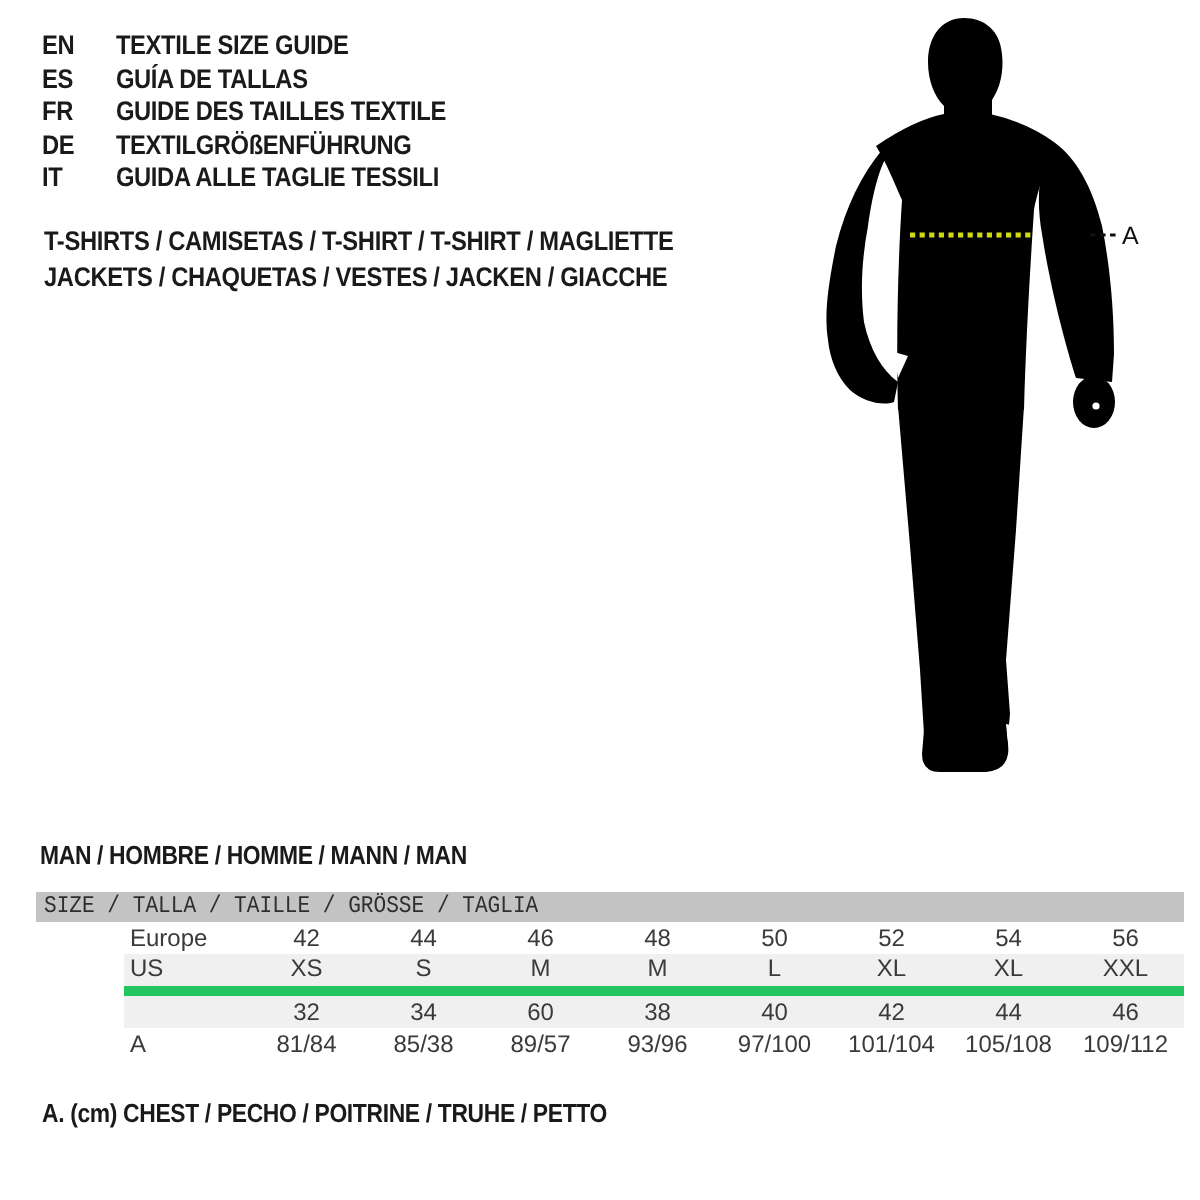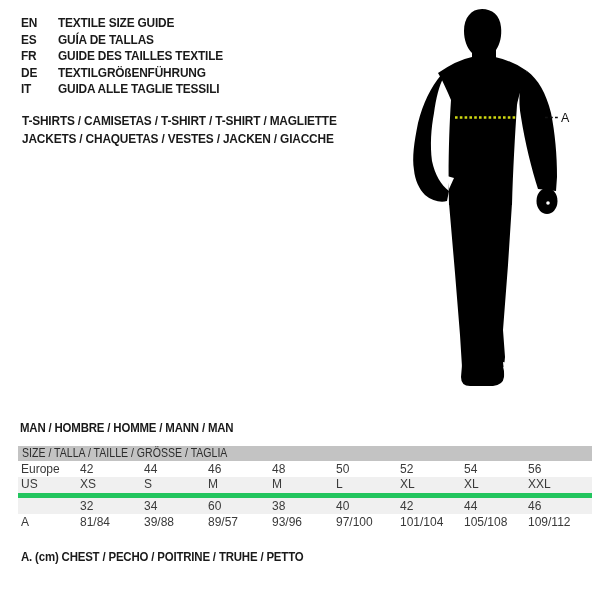--- a/index.html
+++ b/index.html
@@ -24,26 +24,26 @@
   .figure-wrap svg{display:block;}
   .figure-wrap text{font-family:"Liberation Sans",sans-serif;font-size:12.5px;fill:#111;}
 
   
   .man-line{position:absolute;left:20px;top:420px;height:15px;line-height:15px;
     font-size:13px;font-weight:700;letter-spacing:-0.2px;}
 
   
   .size-table{position:absolute;left:18px;top:446px;width:574px;font-size:12px;color:#3a3a3a;}
   .table-header{height:14.5px;line-height:14.5px;background:#c3c3c3;color:#2e2e2e;
-    padding-left:4px;box-sizing:border-box;overflow:hidden;}
-  .t-row{display:flex;height:16.5px;line-height:16.5px;}
+    padding-left:4px;box-sizing:border-box;overflow:hidden;font-family:Liberation Mono, monospace;}
+  .t-row{display:flex;height:16.5px;line-height:16.5px;margin-left:44px;}
   .t-row.stripe{background:#f0f0f0;}
   .t-row.stripe.sep{border-bottom:5px solid #22c55e;height:15.5px;line-height:15.5px;}
   .t-label{flex:0 0 62px;padding-left:3px;box-sizing:border-box;text-align:left;}
-  .t-cell{flex:1 1 0;}
+  .t-cell{flex:1 1 0;text-align:center;}
 
   
   .foot-note{position:absolute;left:21px;top:549px;height:15px;line-height:15px;
     font-size:13px;font-weight:700;letter-spacing:-0.2px;}
 </style>
 </head>
 <body>
 
 <div id="canvas">
 
@@ -156,21 +156,21 @@
       <span class="t-cell">38</span>
       <span class="t-cell">40</span>
       <span class="t-cell">42</span>
       <span class="t-cell">44</span>
       <span class="t-cell">46</span>
     </div>
 
     <div class="t-row">
       <span class="t-label">A</span>
       <span class="t-cell">81/84</span>
-      <span class="t-cell">39/88</span>
+      <span class="t-cell">85/38</span>
       <span class="t-cell">89/57</span>
       <span class="t-cell">93/96</span>
       <span class="t-cell">97/100</span>
       <span class="t-cell">101/104</span>
       <span class="t-cell">105/108</span>
       <span class="t-cell">109/112</span>
     </div>
   </div>
 
   <div class="foot-note cond">A. (cm) CHEST / PECHO / POITRINE / TRUHE / PETTO</div>

